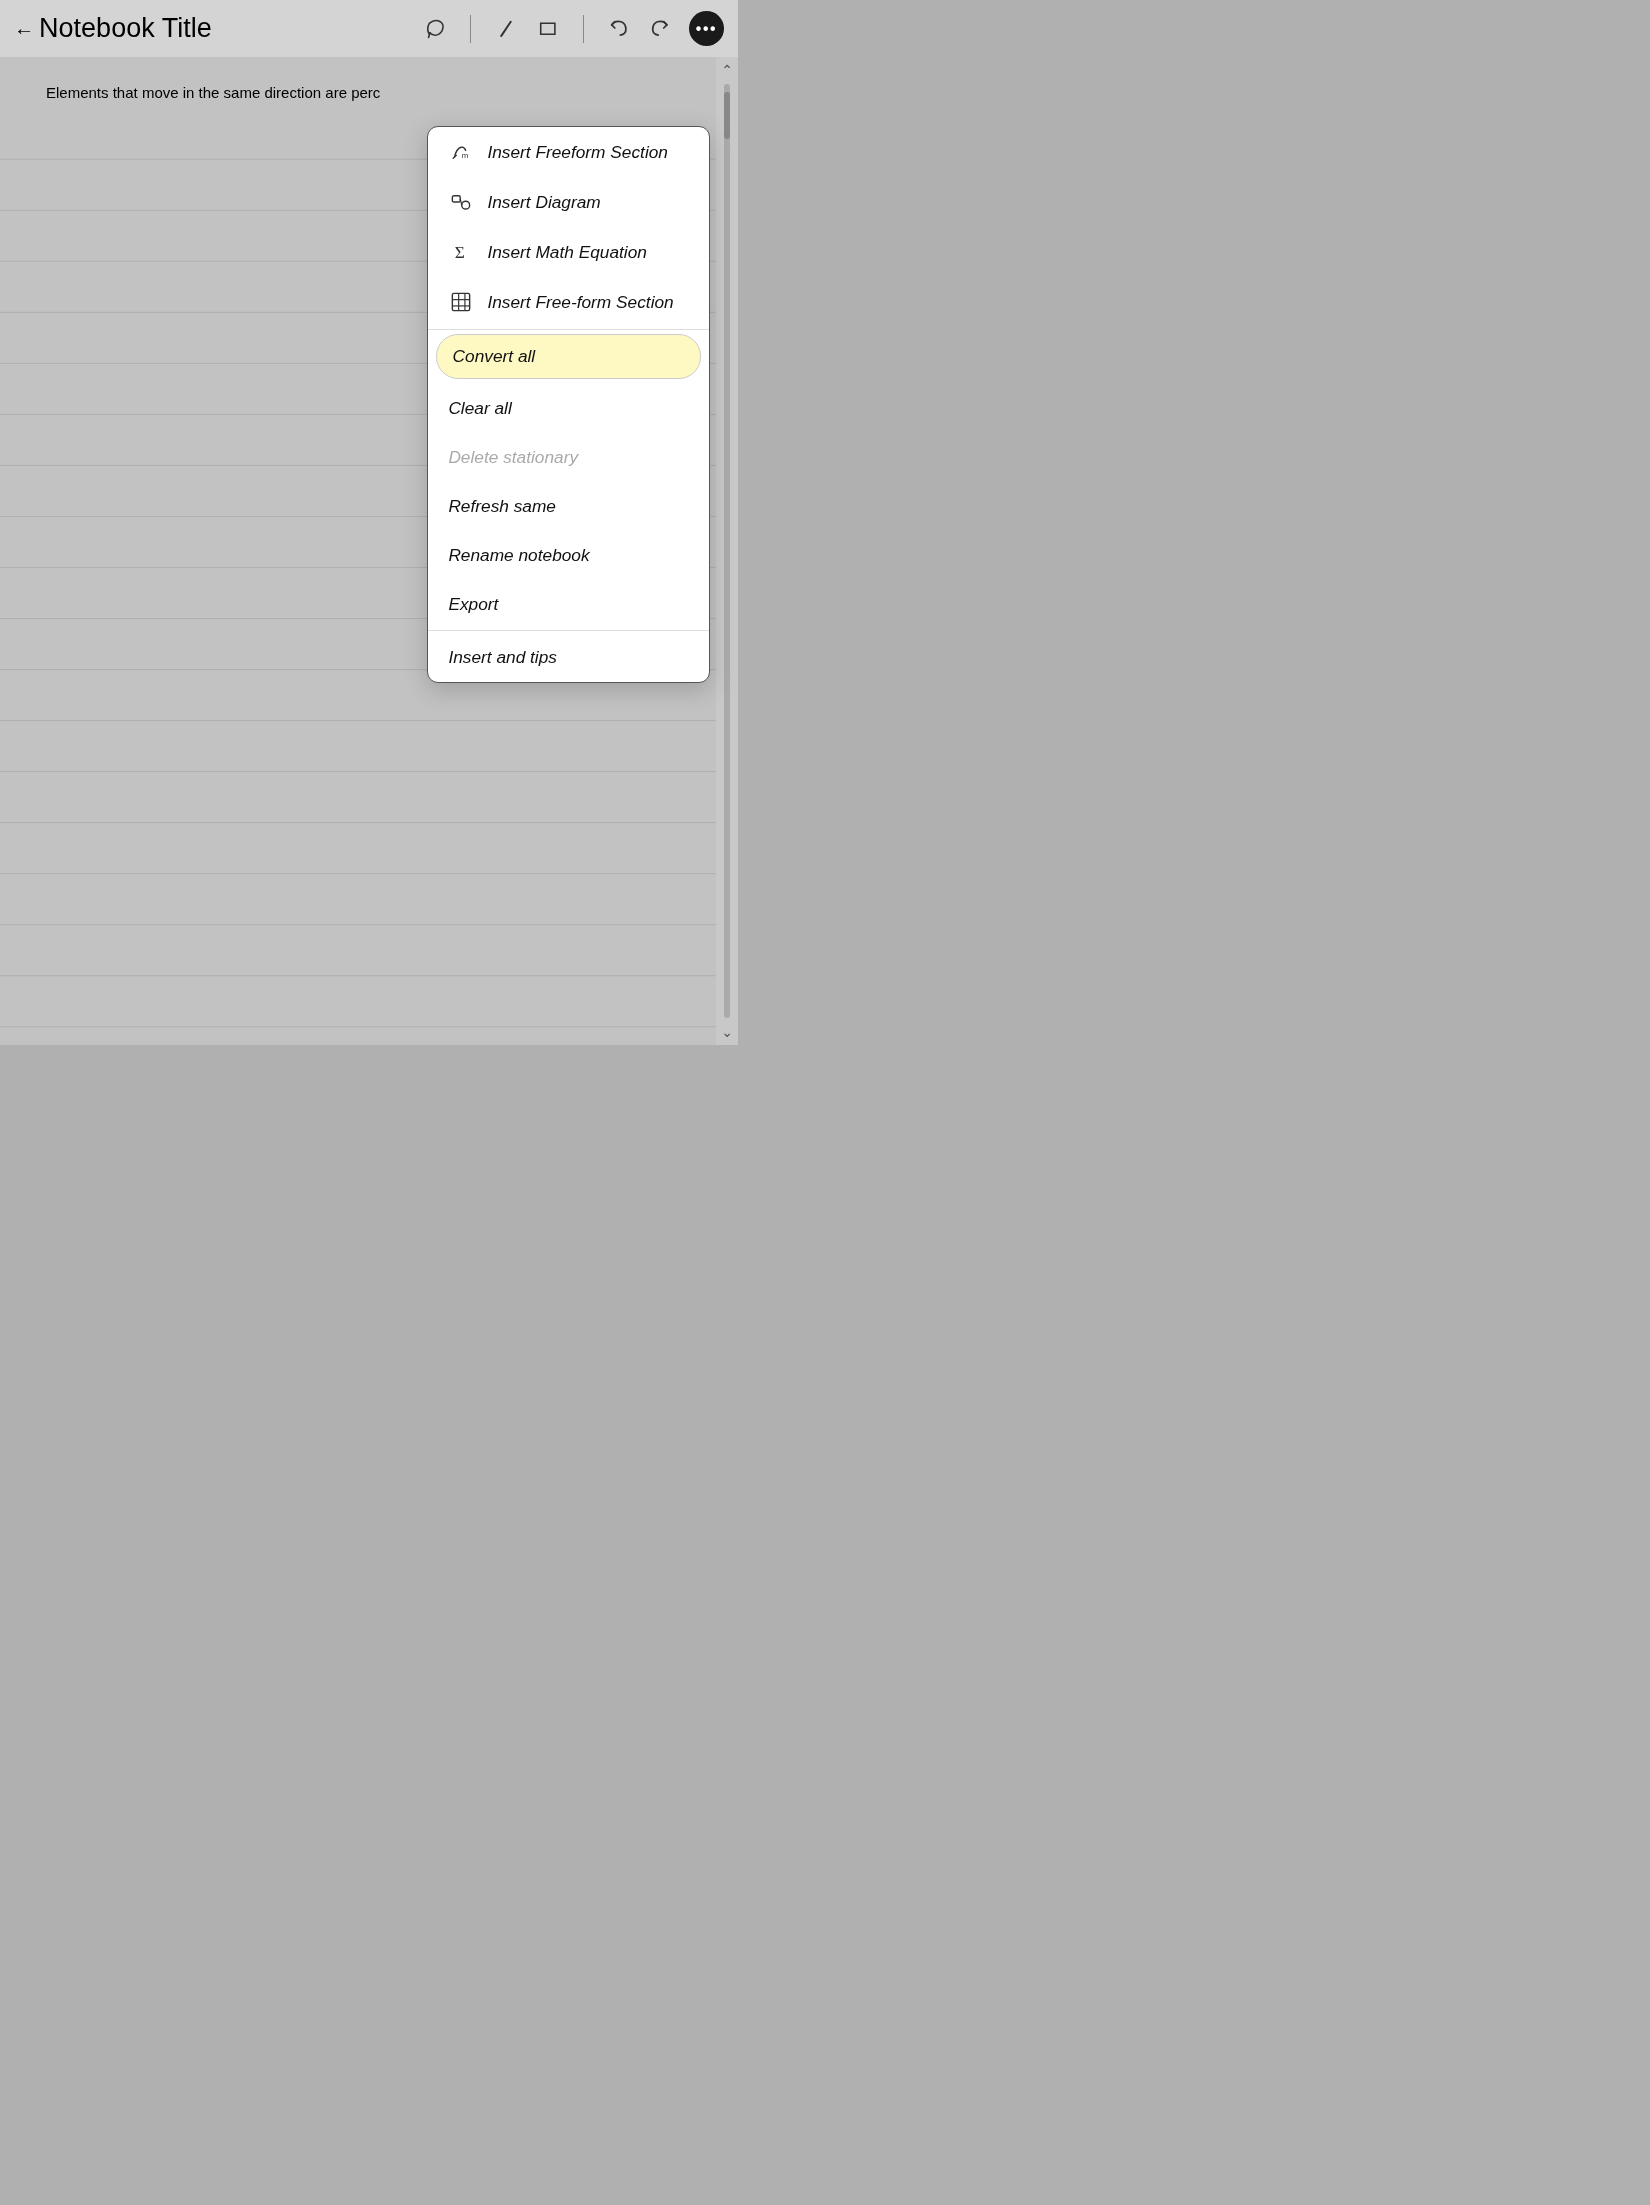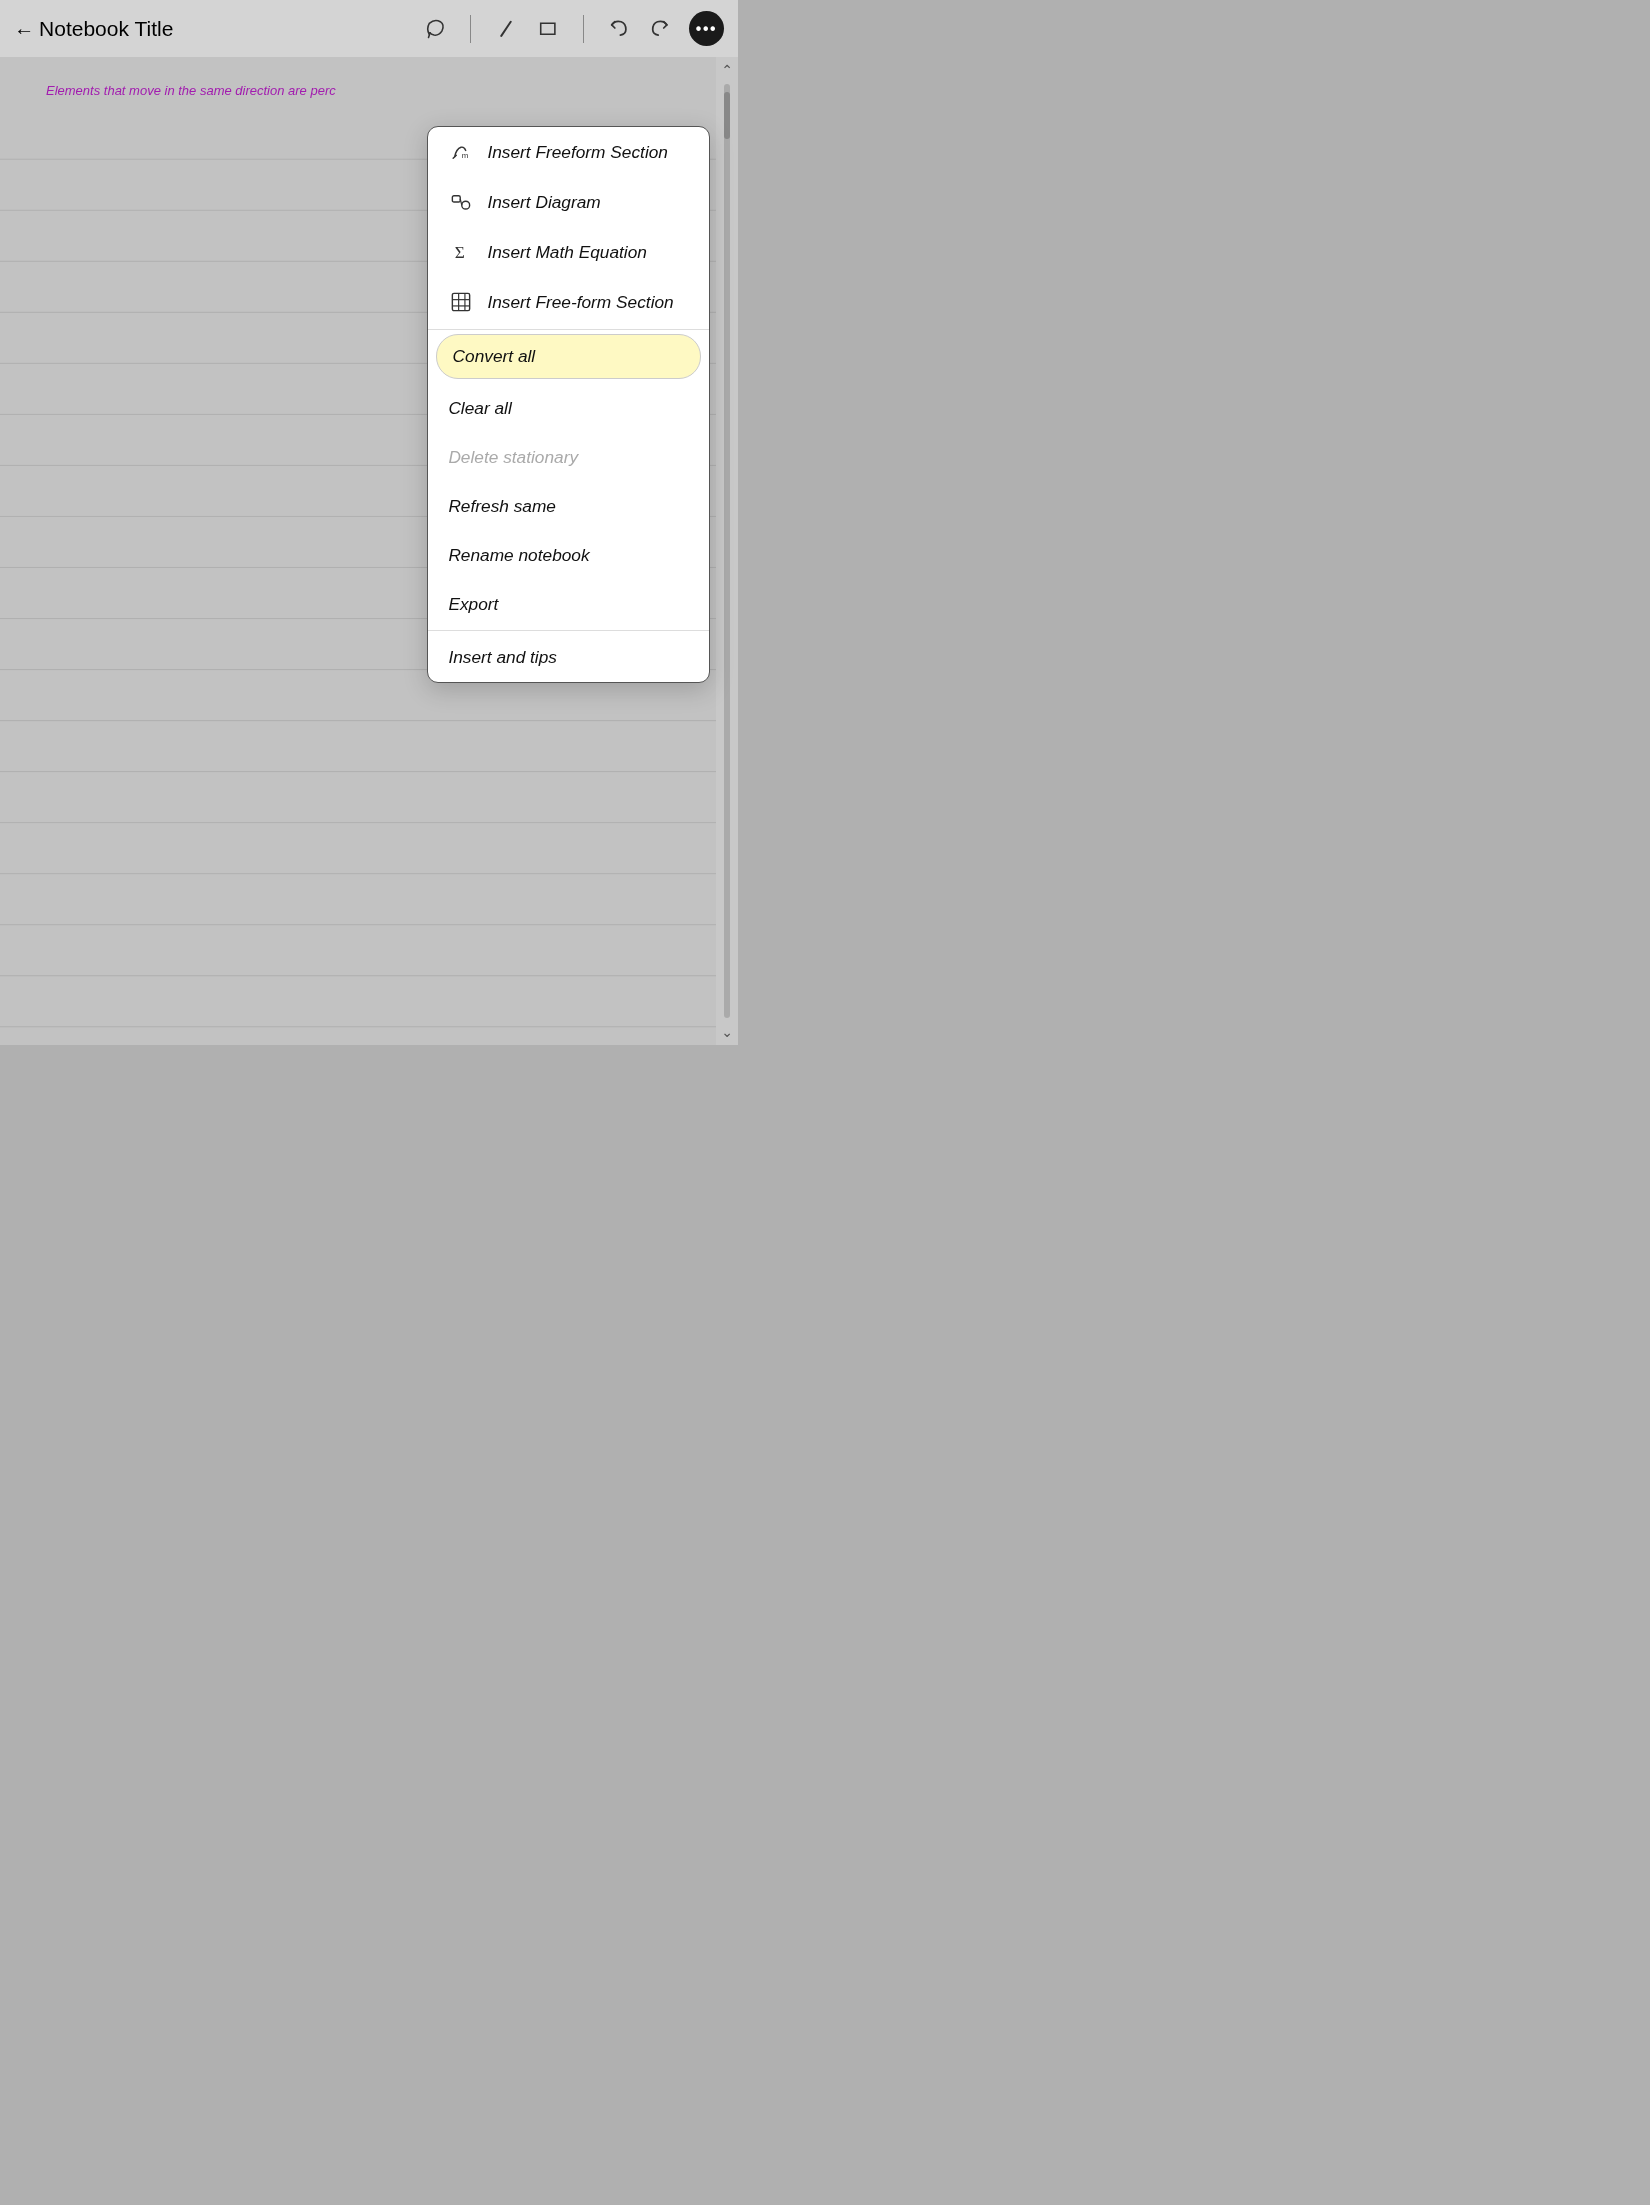--- a/index.html
+++ b/index.html
@@ -43,21 +43,21 @@
       background: none;
       border: none;
     }
 
     .back-arrow {
       font-size: 20.4px;
       color: #000;
     }
 
     .notebook-title {
-      font-size: 21px;
+      font-size: 27px;
       font-weight: 500;
       color: #000;
     }
 
     .toolbar-middle {
       display: flex;
       align-items: center;
       gap: 17.3px;
     }
 
@@ -102,25 +102,24 @@
       position: absolute;
       left: 0;
       top: 0;
       width: calc(100% - 22px);
       height: 100%;
       background: #c2c2c2;
     }
 
     .notebook-text {
       padding: 23.6px 22px 0 46px;
-      font-size: 13px;
+      font-size: 15px;
       line-height: 1.55;
-      color: #a21caf;
+      color: #000000;
       max-width: 416px;
-      font-style: italic;
     }
 
     .notebook-lines {
       position: absolute;
       top: 0;
       left: 0;
       width: 100%;
       height: 100%;
       pointer-events: none;
     }

